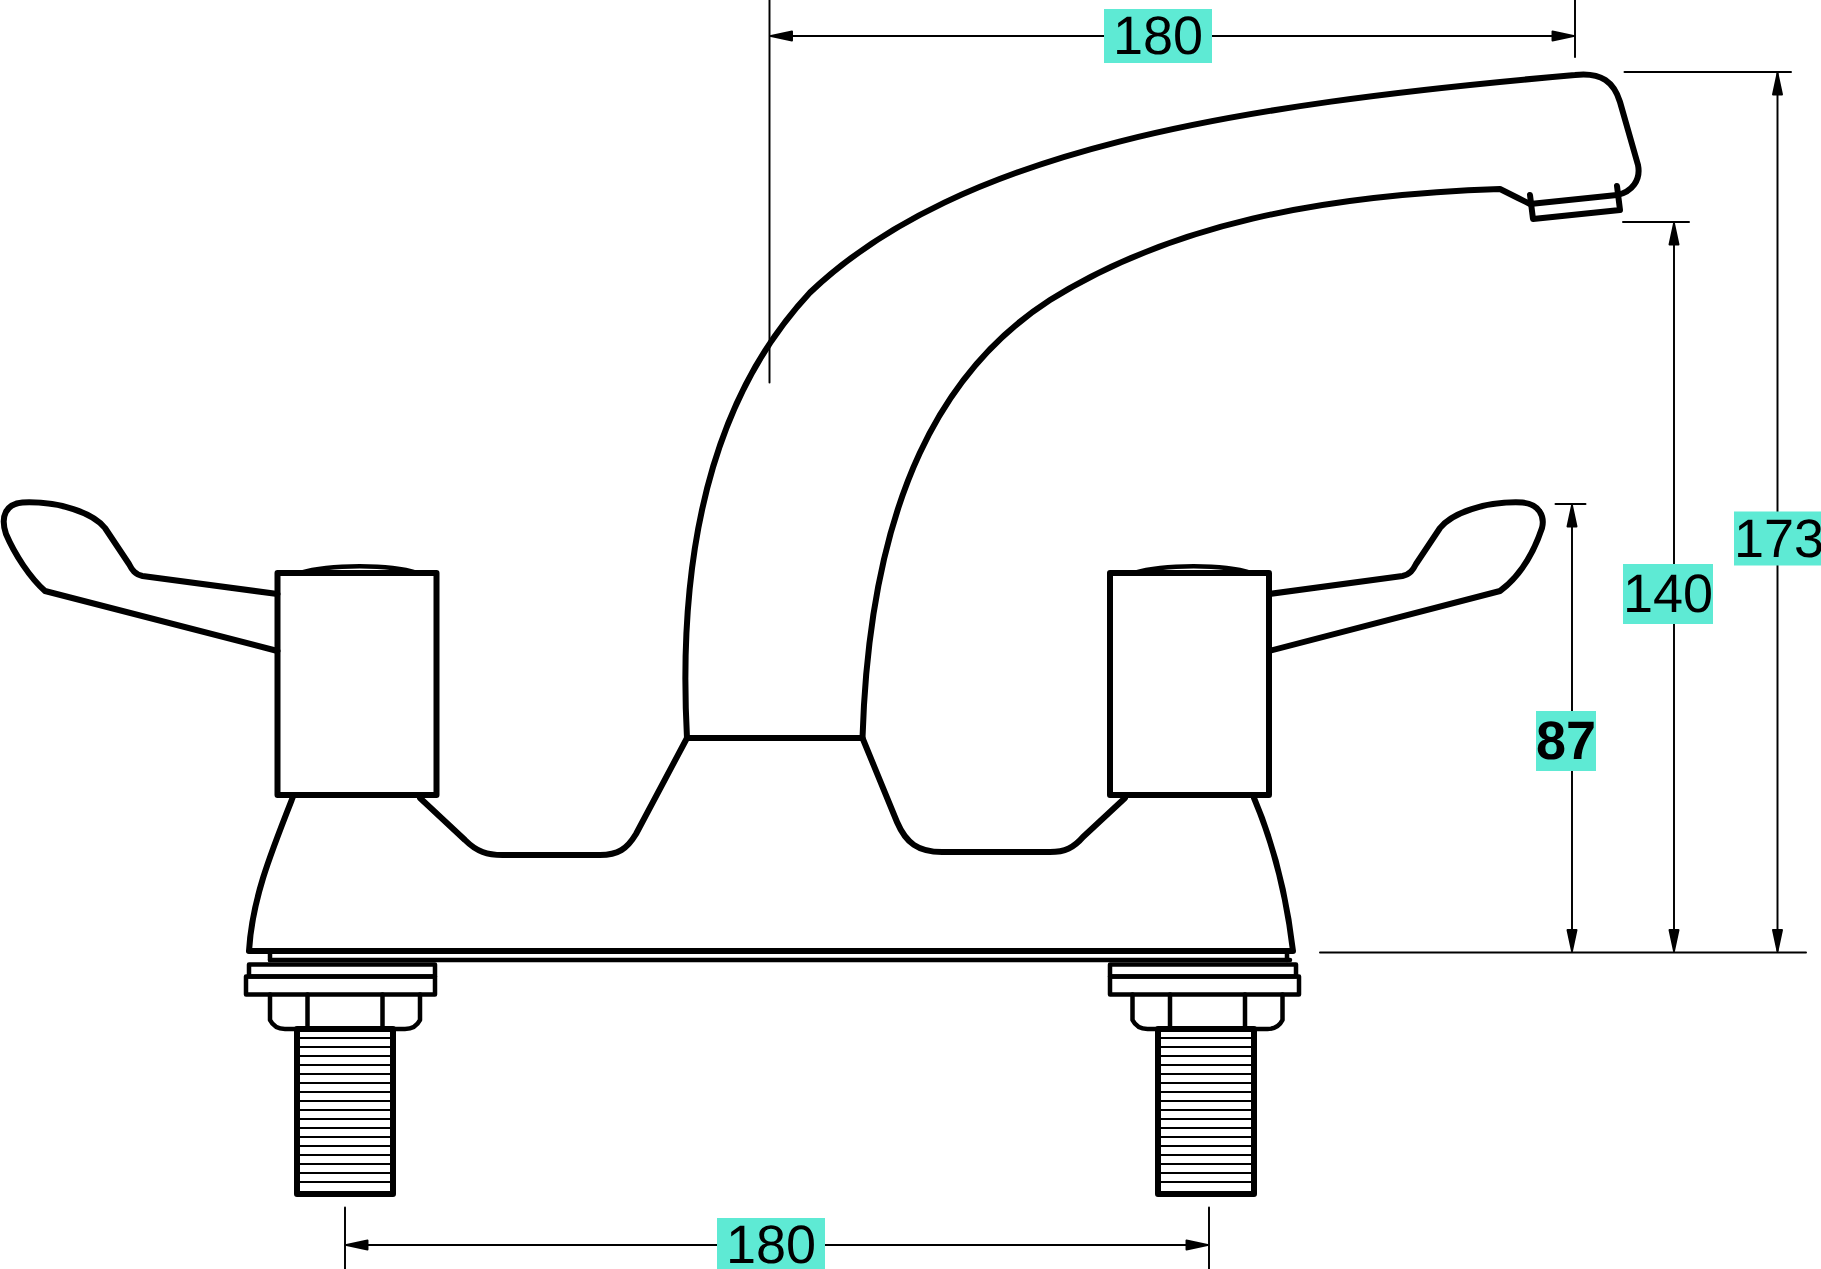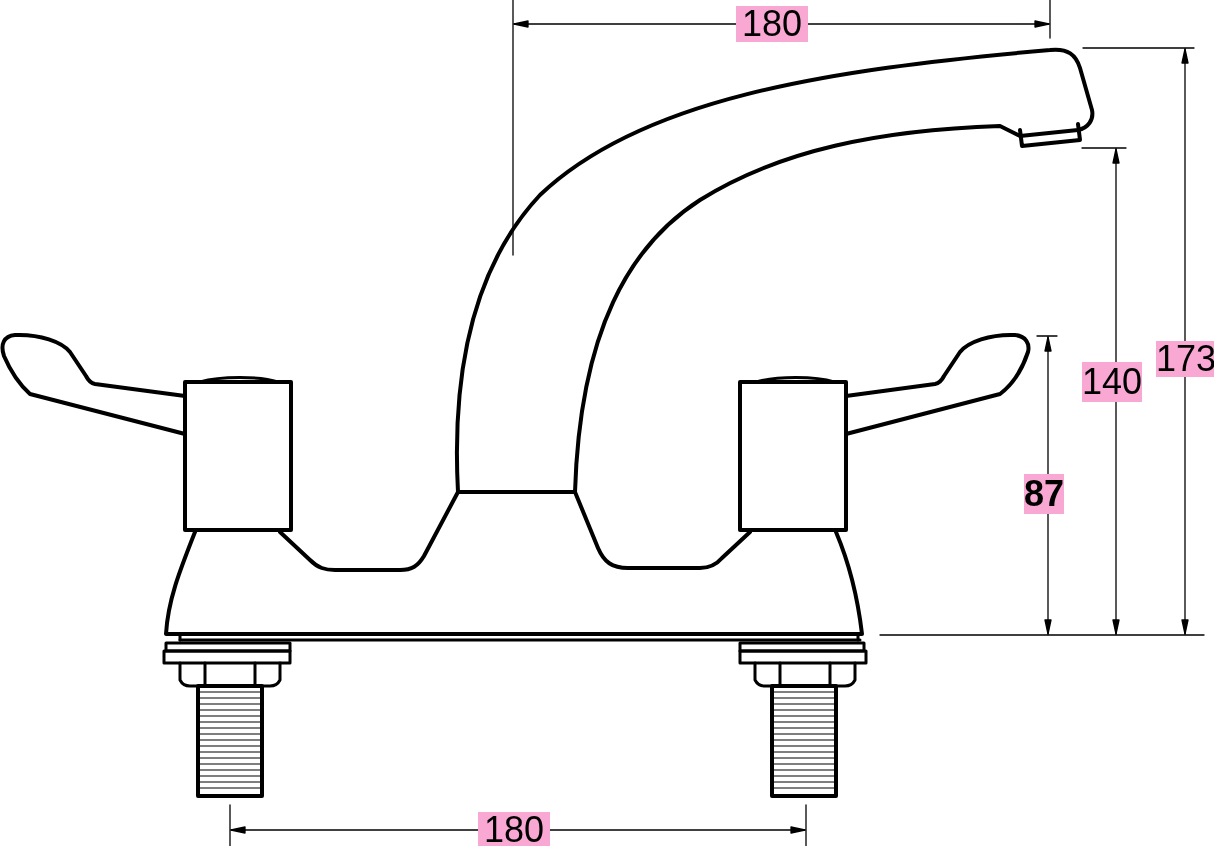--- a/index.html
+++ b/index.html
@@ -1,18 +1,18 @@
 <!DOCTYPE html>
 <html><head>
   <meta charset="utf-8">
   <style>
     html, body { margin:0; padding:0; background:#ffffff; }
     body { width:1214px; height:846px; overflow:hidden; position:relative; font-family:"DejaVu Sans", sans-serif; }
     #drawing { position:absolute; left:0; top:0; width:1214px; height:846px; }
-    .dim-label { position:absolute; font-family:"Liberation Sans", sans-serif; font-size:36px; color:#000; background:#f9a8d4; line-height:1; padding:0 6px; }
+    .dim-label { position:absolute; font-family:"Liberation Sans", sans-serif; font-size:36px; color:#000; background:#5eead4; line-height:1; padding:0 6px; }
   </style>
 </head>
 <body>
 
 <svg id="drawing" viewBox="0 0 1214 846" xmlns="http://www.w3.org/2000/svg" fill="none" stroke="#000" stroke-width="4" stroke-linejoin="round" stroke-linecap="round">
 
   <g>
     <path d="M458 492 C452 380 470 270 540 195 C640 100 820 70 1050 50 C1068 48 1076 55 1080 68 L1092 110 C1094 120 1088 128 1078 130 L1020 136 L1012 132 L1000 126 C880 130 780 150 700 200 C630 245 580 330 575 492 Z"></path>
     <path d="M1020 130 L1022 146 L1080 140 L1078 124"></path>
   </g>
@@ -133,14 +133,14 @@
     <line x1="1037" y1="336" x2="1057" y2="336"></line>
     <line x1="1048" y1="337" x2="1048" y2="634"></line>
     <path d="M1048 337 L1045 351 L1051 351 Z" fill="#000"></path>
     <path d="M1048 634 L1045 620 L1051 620 Z" fill="#000"></path>
   </g>
 </svg>
 
 <div class="dim-label" style="left:736px; top:6px;">180</div>
 <div class="dim-label" style="left:478px; top:812px;">180</div>
 <div class="dim-label" style="left:1156px; top:308px; padding:0;margin-top:33px;">173</div>
-<div class="dim-label" style="left:1082px; top:362px; padding:2px 0;">140</div>
+<div class="dim-label" style="left:1082px; top:376px; padding:2px 0;">140</div>
 <div class="dim-label" style="left:1024px; top:474px; padding:2px 0;font-weight:bold;">87</div>
 
 </body></html>

